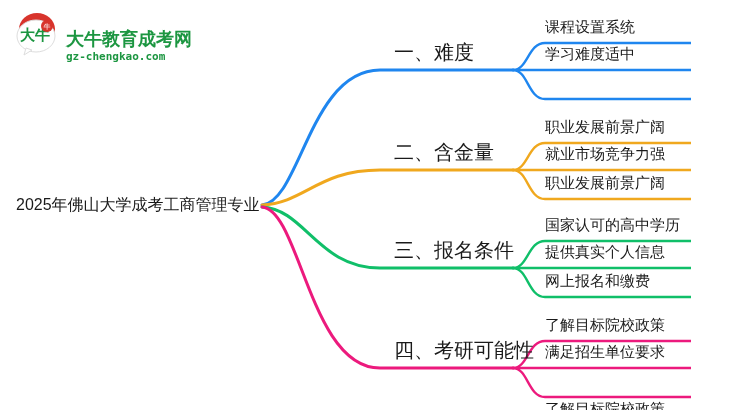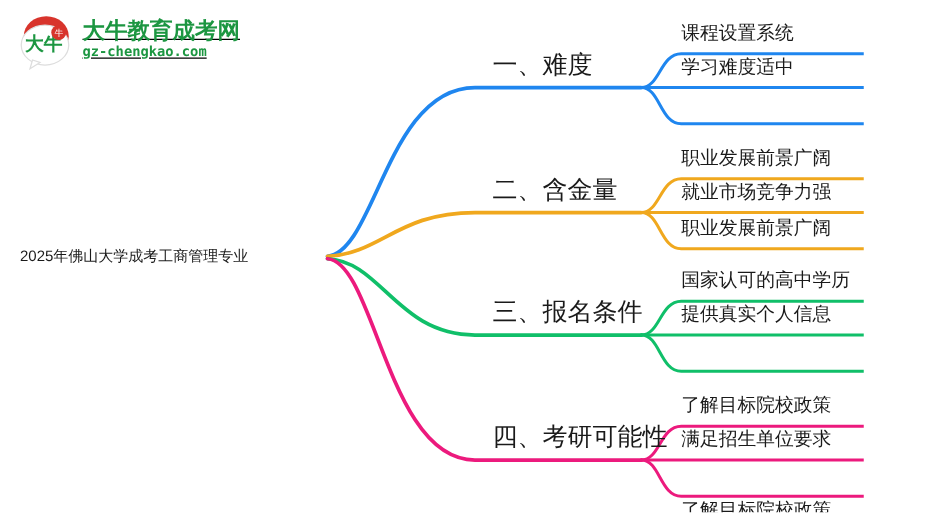--- a/index.html
+++ b/index.html
@@ -37,23 +37,22 @@
   .logo-mark {
     position: absolute;
     left: 0;
     top: 2px;
     width: 46px;
     height: 46px;
   }
   .logo-text {
     position: absolute;
     left: 52px;
-    top: 5px;
+    top: 20px;
     width: 130px;
-    text-decoration: underline;
   }
   .logo-cn {
     font-size: 18px;
     font-weight: bold;
     color: #1c9641;
     letter-spacing: 0px;
     line-height: 22px;
     white-space: nowrap;
   }
   .logo-en {
@@ -71,21 +70,21 @@
     position: absolute;
     left: 16px;
     top: 192px;
     width: 244px;
     height: 26px;
     display: flex;
     align-items: center;
     justify-content: flex-start;
   }
   .root-label {
-    font-size: 12px;
+    font-size: 16px;
     color: #1a1a1a;
     white-space: nowrap;
     line-height: 26px;
   }
 
   
   .branch-node {
     position: absolute;
     height: 28px;
     display: flex;
@@ -185,20 +184,23 @@
 
   <div class="branch-node" style="left:394px; top:236px;">
     <span class="branch-label">三、报名条件</span>
   </div>
   <div class="leaf-node" style="left:545px; top:212px; width:190px;">
     <span class="leaf-label">国家认可的高中学历</span>
   </div>
   <div class="leaf-node" style="left:545px; top:239px; width:190px;font-family:Liberation Serif, serif;">
     <span class="leaf-label">提供真实个人信息</span>
   </div>
+  <div class="leaf-node" style="left:545px; top:268px; width:190px;">
+    <span class="leaf-label">网上报名和缴费</span>
+  </div>
 
   <div class="branch-node" style="left:394px; top:336px;">
     <span class="branch-label">四、考研可能性</span>
   </div>
   <div class="leaf-node" style="left:545px; top:312px; width:190px;">
     <span class="leaf-label">了解目标院校政策</span>
   </div>
   <div class="leaf-node" style="left:545px; top:339px; width:190px;">
     <span class="leaf-label">满足招生单位要求</span>
   </div>

